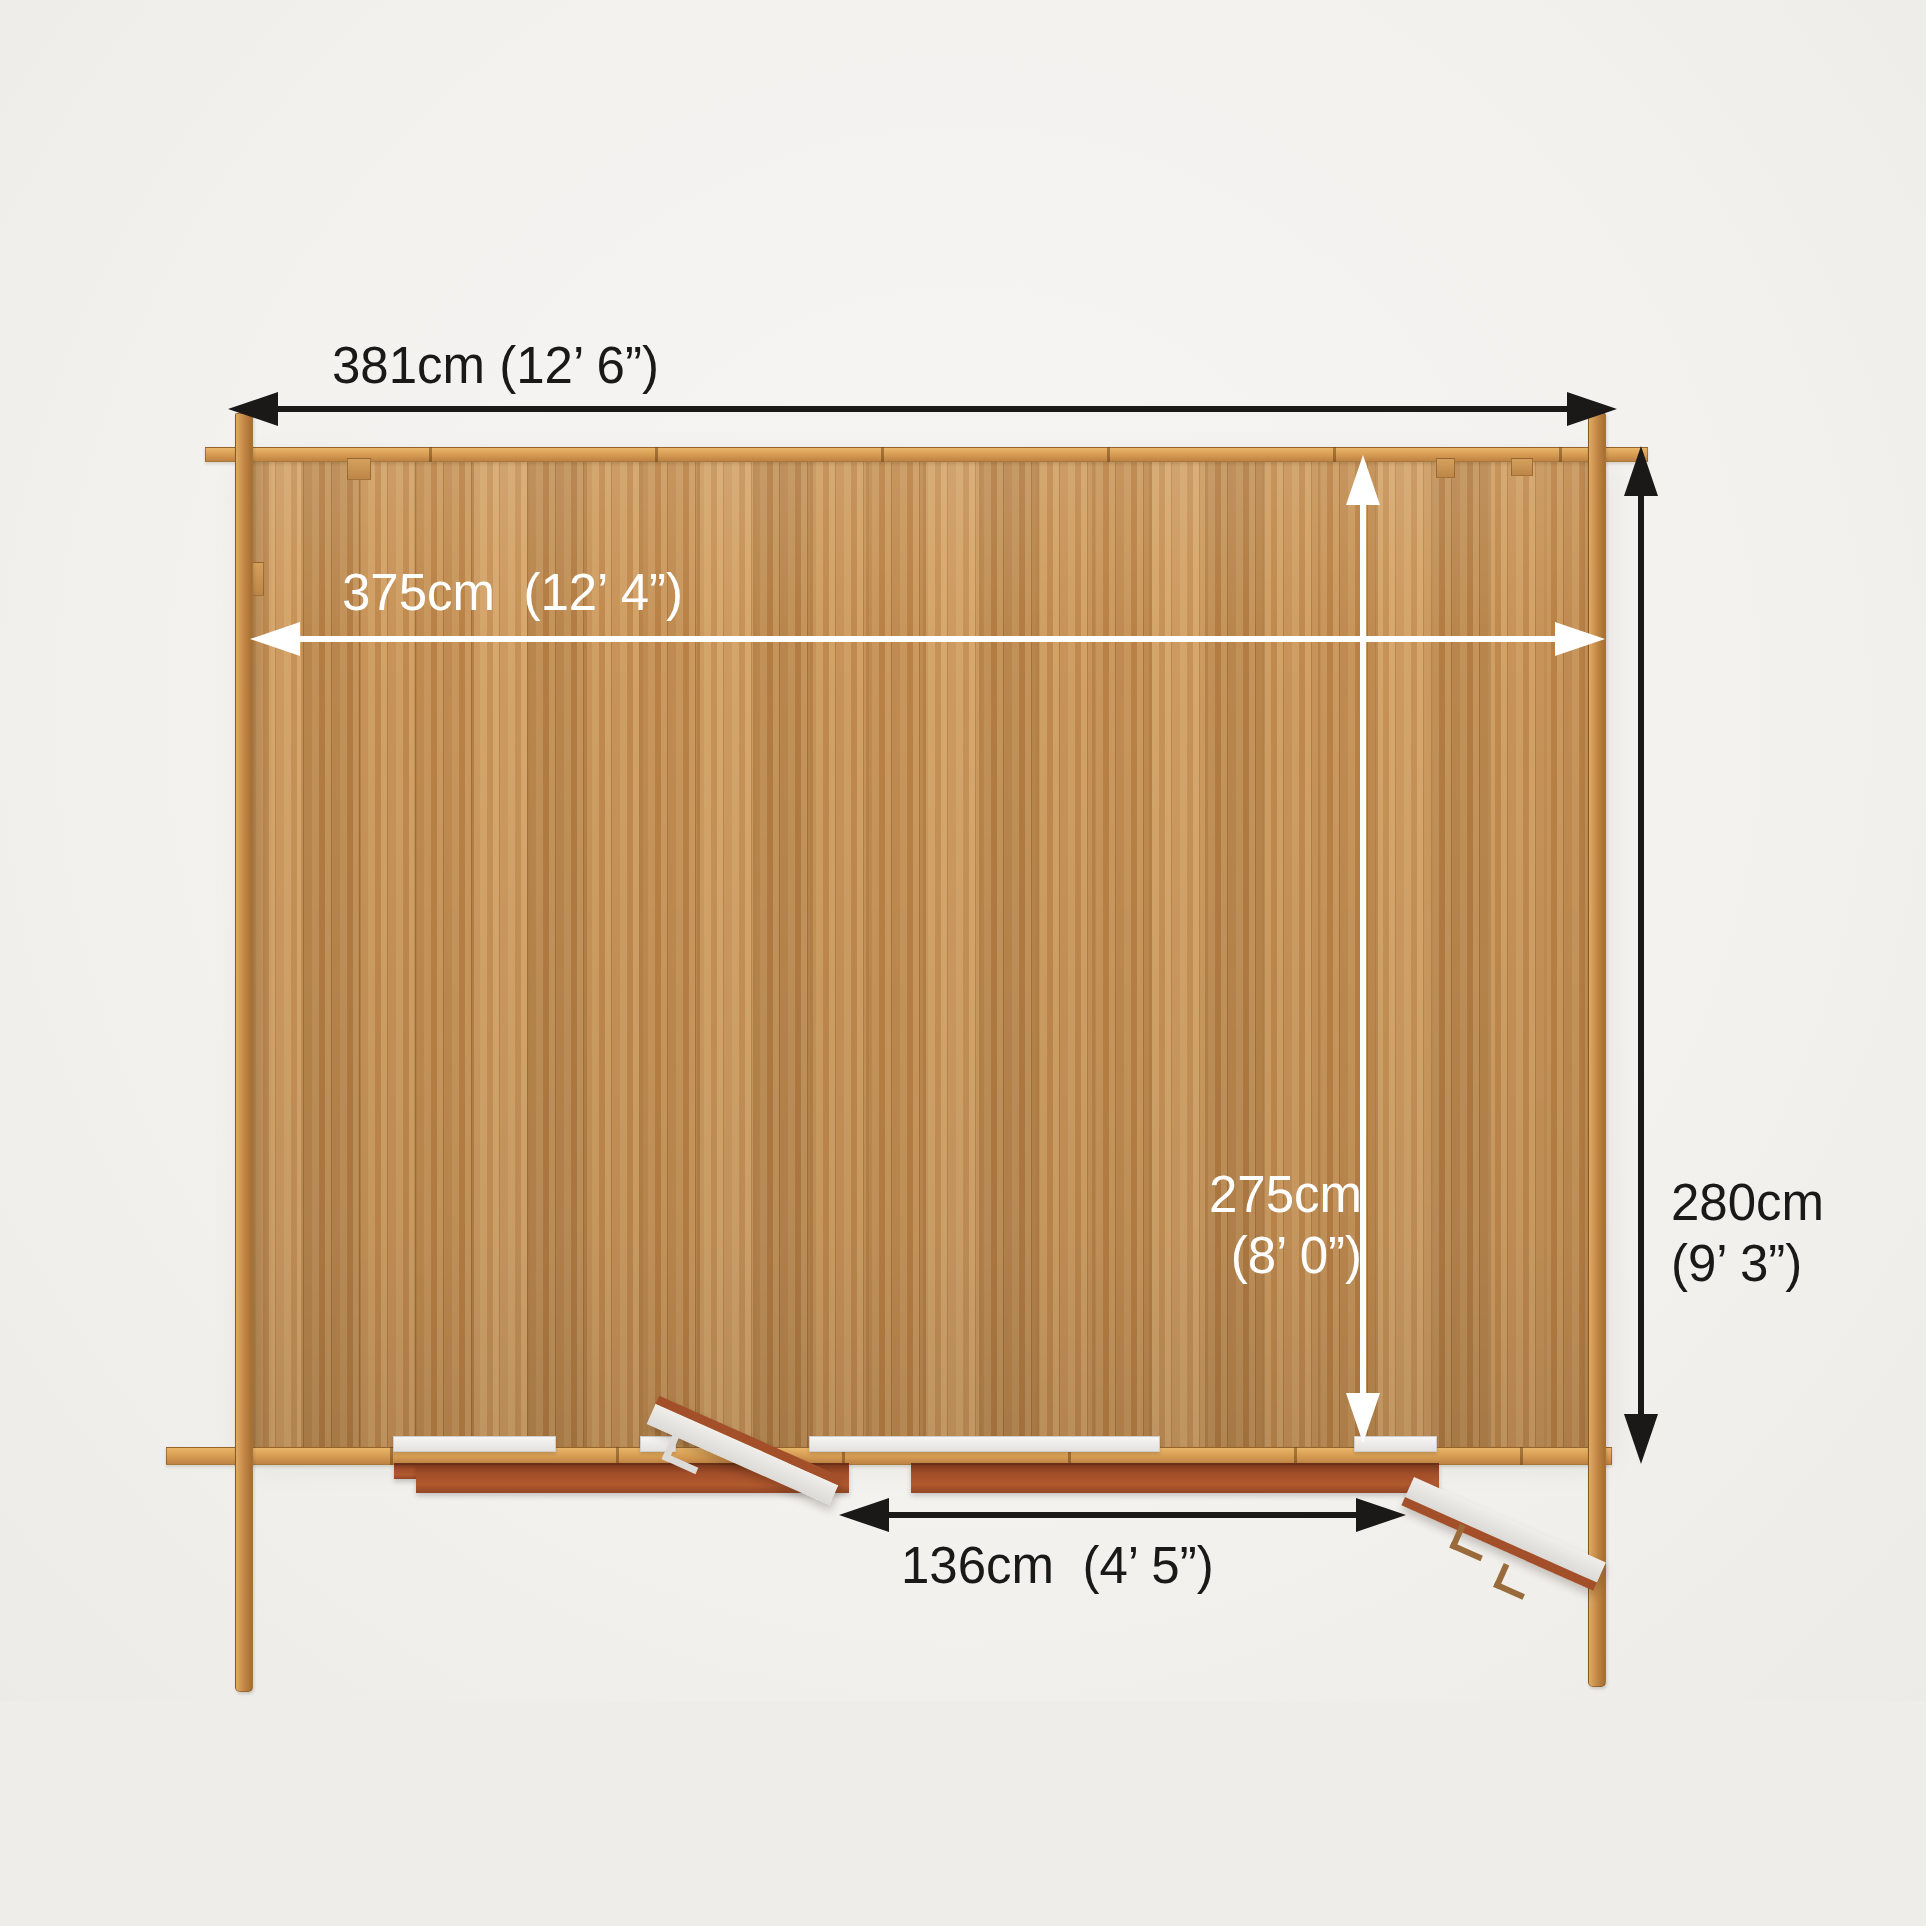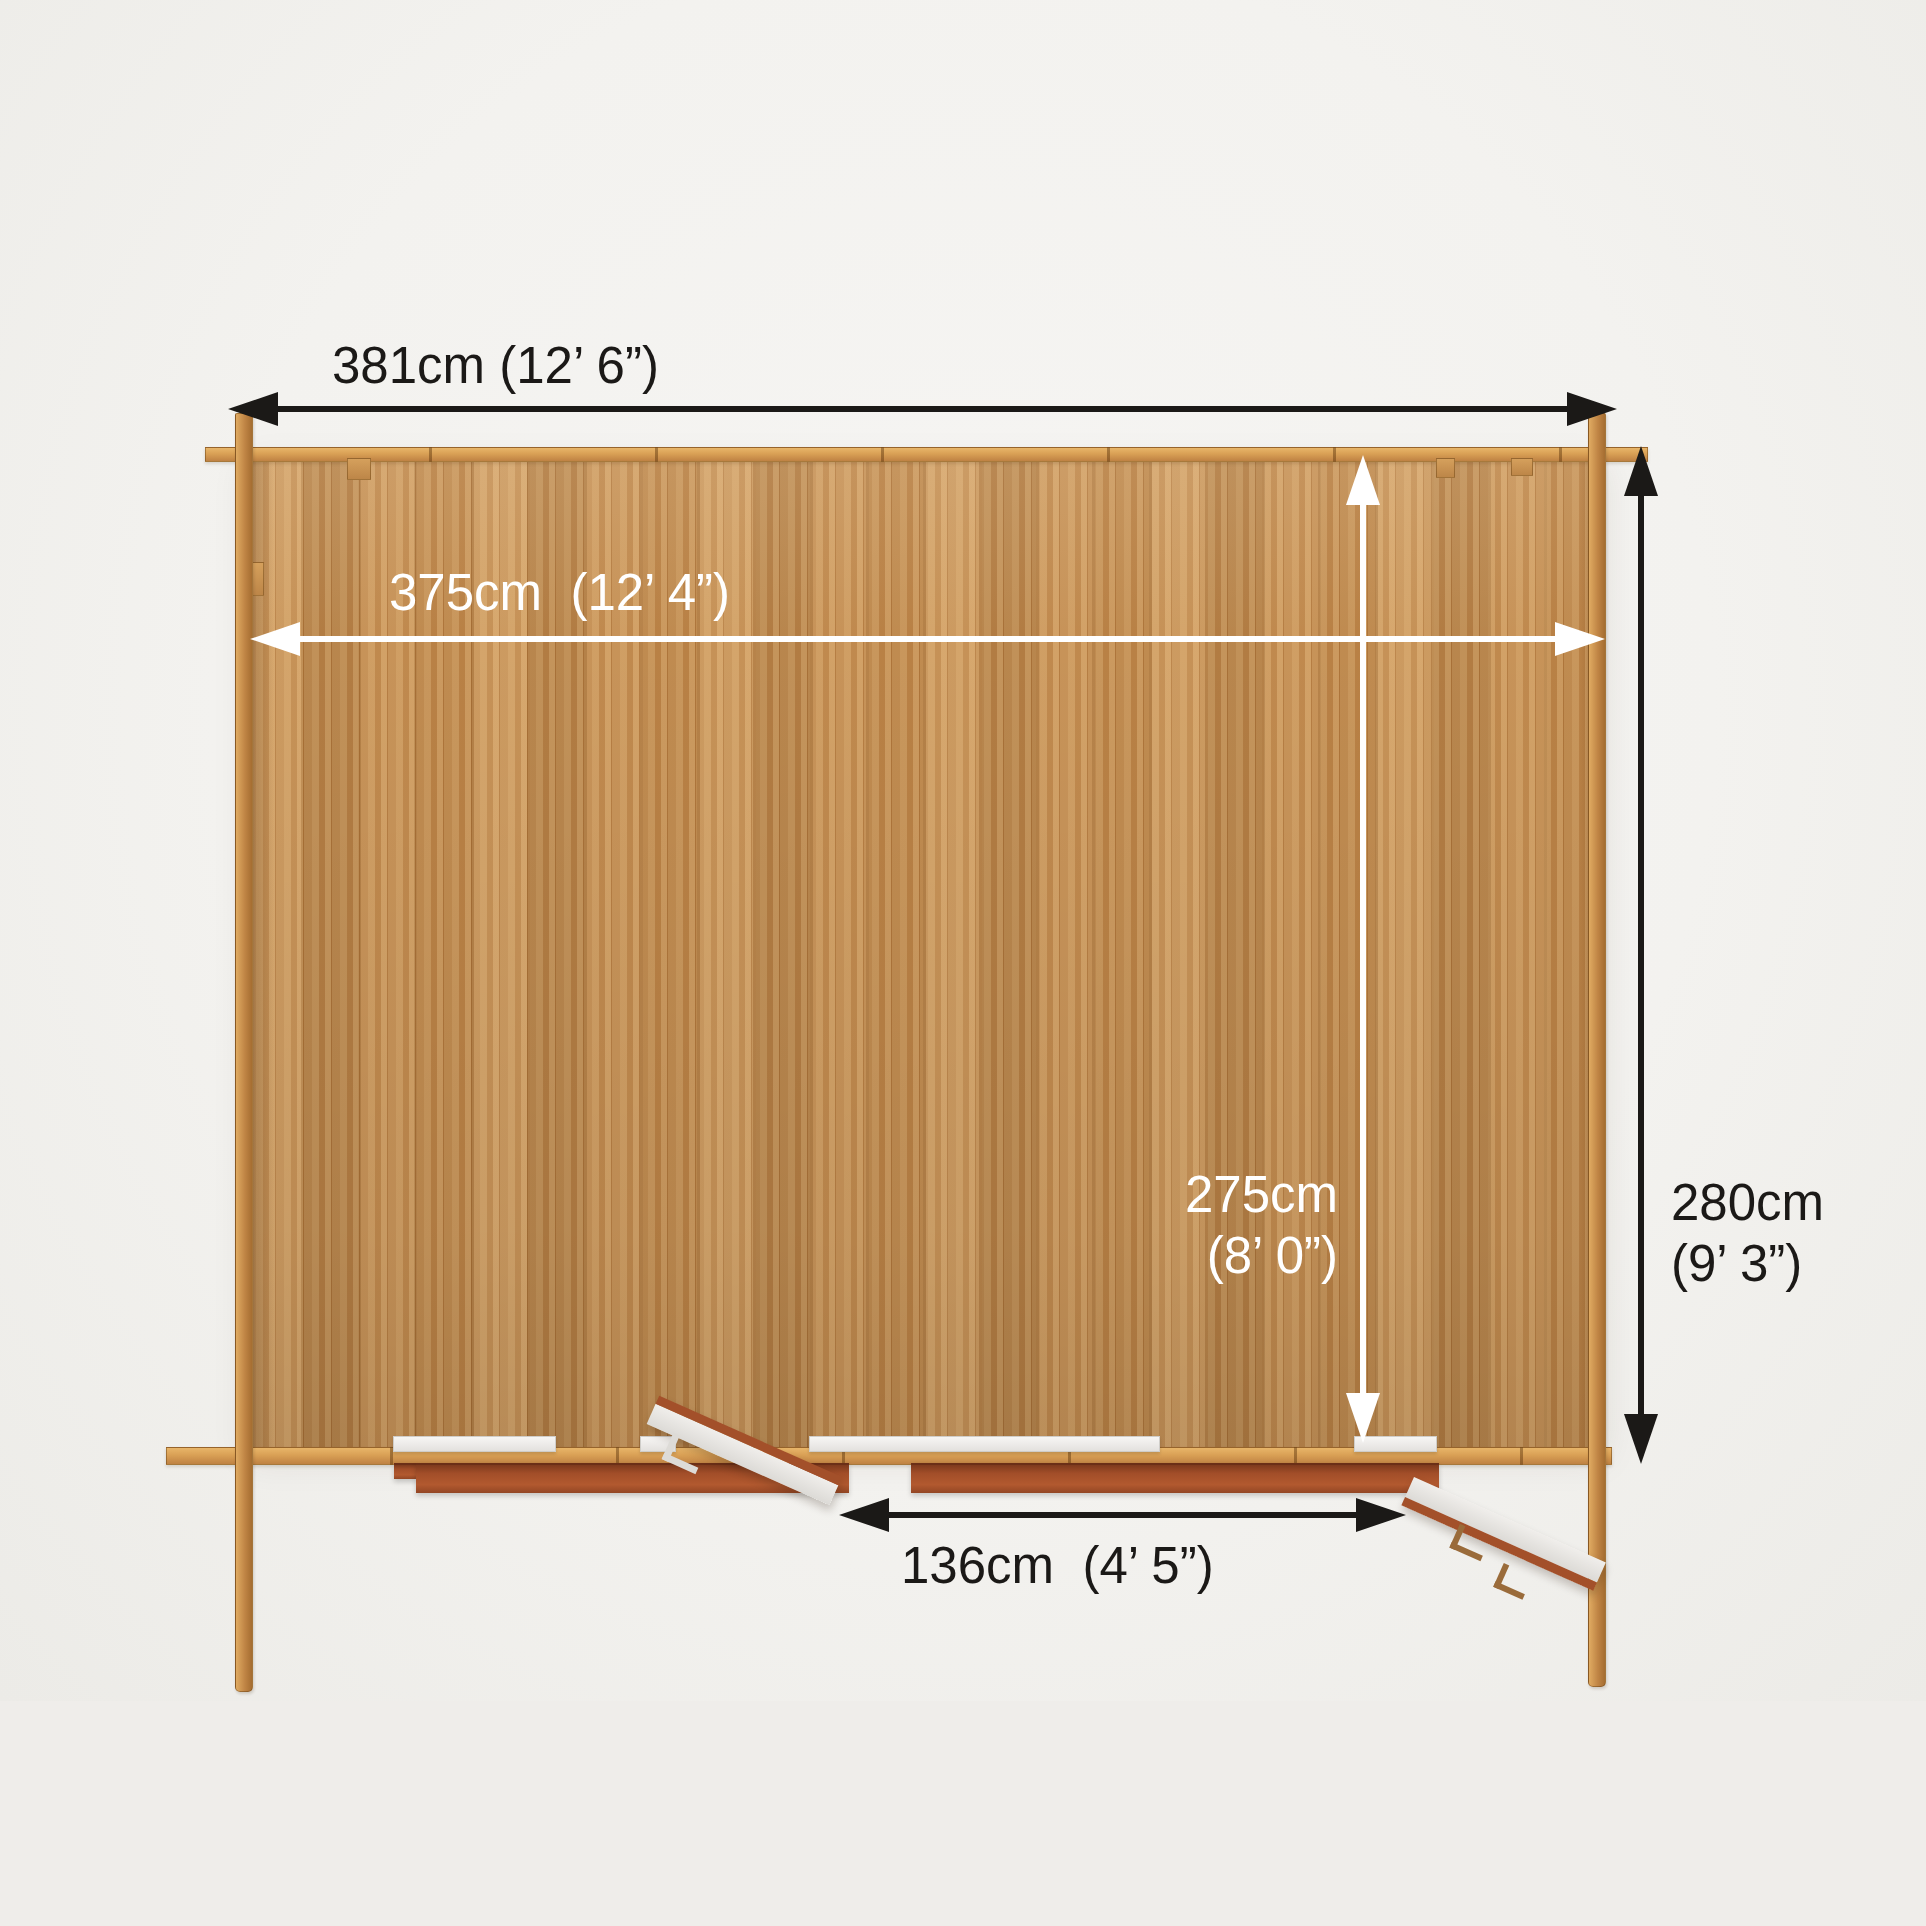--- a/index.html
+++ b/index.html
@@ -66,21 +66,21 @@
   .ah{height:6px;}
   .ah .ln{position:absolute;left:38px;right:38px;top:0;height:6px;background:currentColor;}
   .ah::before{content:"";position:absolute;left:0;top:-14px;border-top:17px solid transparent;border-bottom:17px solid transparent;border-right:50px solid currentColor;}
   .ah::after{content:"";position:absolute;right:0;top:-14px;border-top:17px solid transparent;border-bottom:17px solid transparent;border-left:50px solid currentColor;}
   .av{width:6px;}
   .av .ln{position:absolute;top:38px;bottom:38px;left:0;width:6px;background:currentColor;}
   .av::before{content:"";position:absolute;top:0;left:-14px;border-left:17px solid transparent;border-right:17px solid transparent;border-bottom:50px solid currentColor;}
   .av::after{content:"";position:absolute;bottom:0;left:-14px;border-left:17px solid transparent;border-right:17px solid transparent;border-top:50px solid currentColor;}
   
   .lbl{font-size:51px;line-height:61px;color:#1b1917;white-space:pre;}
-  .lbl.light{color:#ffffff;margin-left:47px;}
+  .lbl.light{color:#ffffff;}
 </style>
 </head>
 <body>
 
 <div id="canvas">
 
   <div class="abs building"></div>
 
   <div class="abs beam top"></div>
   <div class="abs beam bottom"></div>
@@ -125,20 +125,20 @@
   <div class="abs ah" style="left:839px;top:1512px;width:567px;color:#1b1917;">
       <span class="ln"></span>
     </div>
 
   <div class="abs lbl" style="left:332px;top:335px;">381cm (12’ 6”)</div>
   <div class="abs lbl light" style="left:342px;top:562px;">375cm  (12’ 4”)</div>
   <div class="abs" style="left:1671px;top:1164px;margin-top:8px;">
     <div class="lbl">280cm</div>
     <div class="lbl">(9’ 3”)</div>
   </div>
-  <div class="abs" style="left:1089px;top:1164px;width:249px;text-align:right;">
+  <div class="abs" style="left:1089px;top:1164px;width:249px;text-align:right;padding-left:24px;">
     <div class="lbl light">275cm</div>
     <div class="lbl light">(8’ 0”)</div>
   </div>
   <div class="abs lbl" style="left:901px;top:1535px;">136cm  (4’ 5”)</div>
 
 </div>
 
 
 </body></html>

